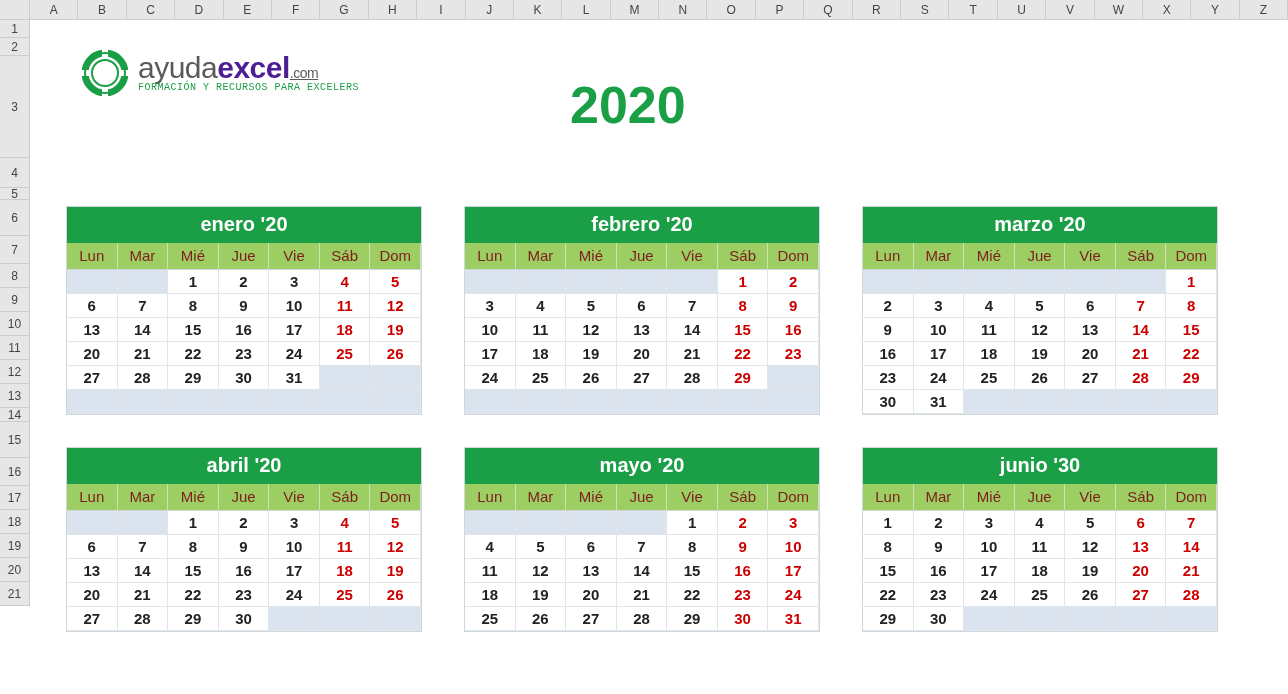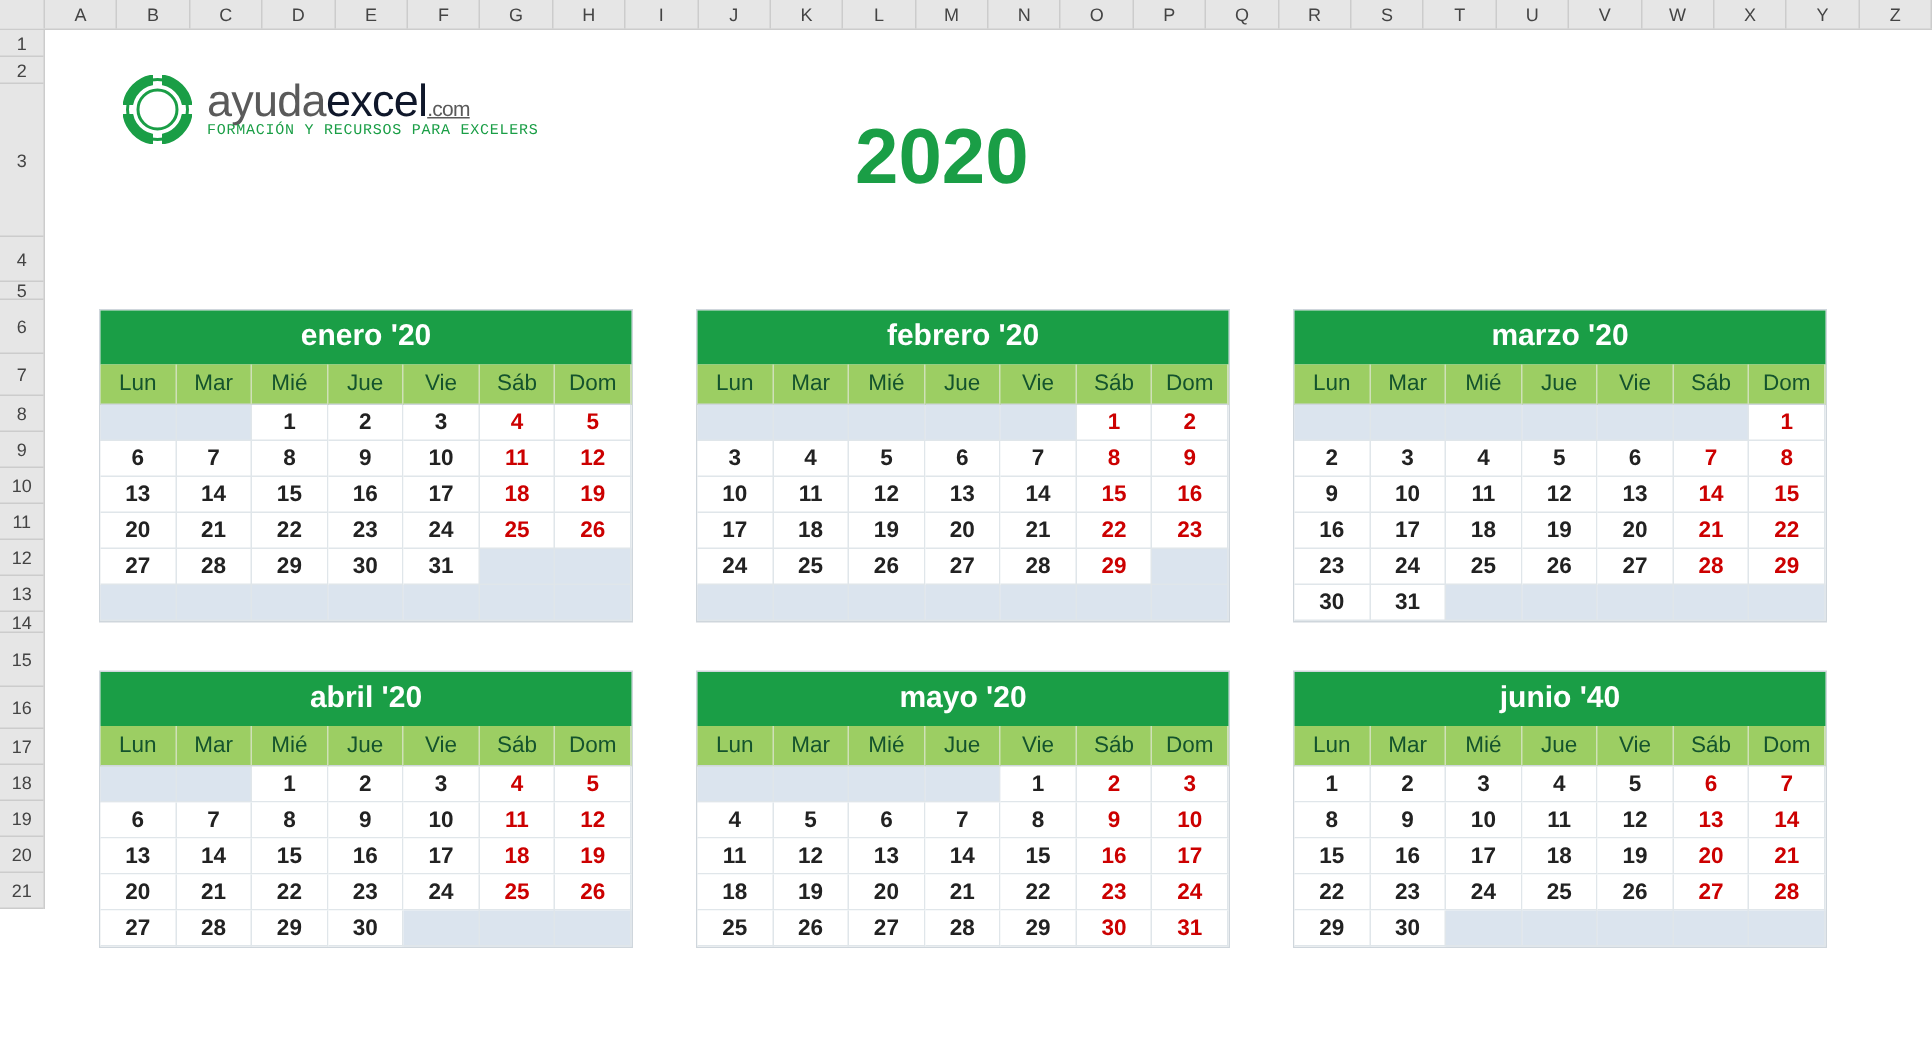--- a/index.html
+++ b/index.html
@@ -63,21 +63,21 @@
     align-items: center;
     gap: 10px;
   }
   .logo-icon svg { display:block; }
   .logo-txt { line-height: 1; }
   .logo-main {
     font-size: 30px;
     color: #5a5a5a;
     letter-spacing: -0.5px;
   }
-  .logo-main b { color: #0f172a; font-weight: 400; }
+  .logo-main b { color: #4c1d95; font-weight: 700; }
   .logo-main .com { font-size: 14px; color: #5a5a5a; text-decoration: underline; }
   .logo-sub {
     font-size: 10px;
     color: #1a9e46;
     letter-spacing: 0.5px;
     margin-top: 0;
     font-family: Liberation Mono, monospace;
   }
   .year {
     position: absolute;
@@ -108,21 +108,21 @@
     font-weight: 700;
     font-size: 20px;
     padding: 6px 0 7px;
   }
   .m-grid {
     display: grid;
     grid-template-columns: repeat(7, 1fr);
   }
   .dow {
     background: #9cce63;
-    color: #14532d;
+    color: #7f1d1d;
     font-size: 15px;
     text-align: center;
     padding: 4px 0 5px;
     border-right: 1px solid #cfe0b8;
     border-bottom: 1px solid #cfd6dc;
   }
   .dow:last-of-type { border-right: none; }
   .cell {
     height: 24px;
     line-height: 24px;
@@ -467,21 +467,21 @@
           <div class="cell">25</div>
           <div class="cell">26</div>
           <div class="cell">27</div>
           <div class="cell">28</div>
           <div class="cell">29</div>
           <div class="cell wknd">30</div>
           <div class="cell wknd">31</div>
         </div>
       </div>
       <div class="month">
-        <div class="m-title">junio '40</div>
+        <div class="m-title">junio '30</div>
         <div class="m-grid">
           <div class="dow">Lun</div>
           <div class="dow">Mar</div>
           <div class="dow">Mié</div>
           <div class="dow">Jue</div>
           <div class="dow">Vie</div>
           <div class="dow">Sáb</div>
           <div class="dow">Dom</div>
           <div class="cell">1</div>
           <div class="cell">2</div>

